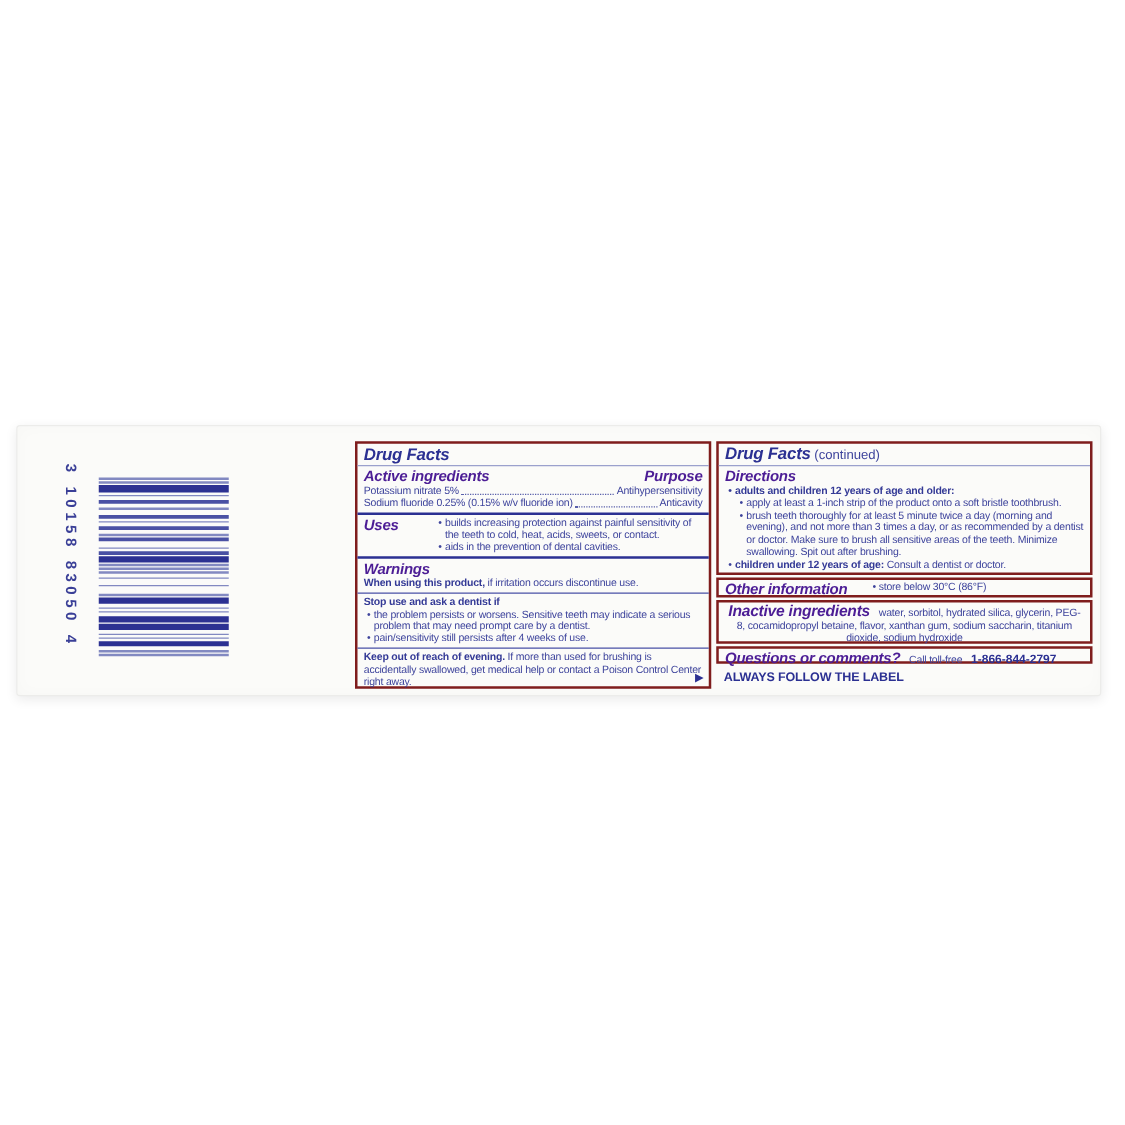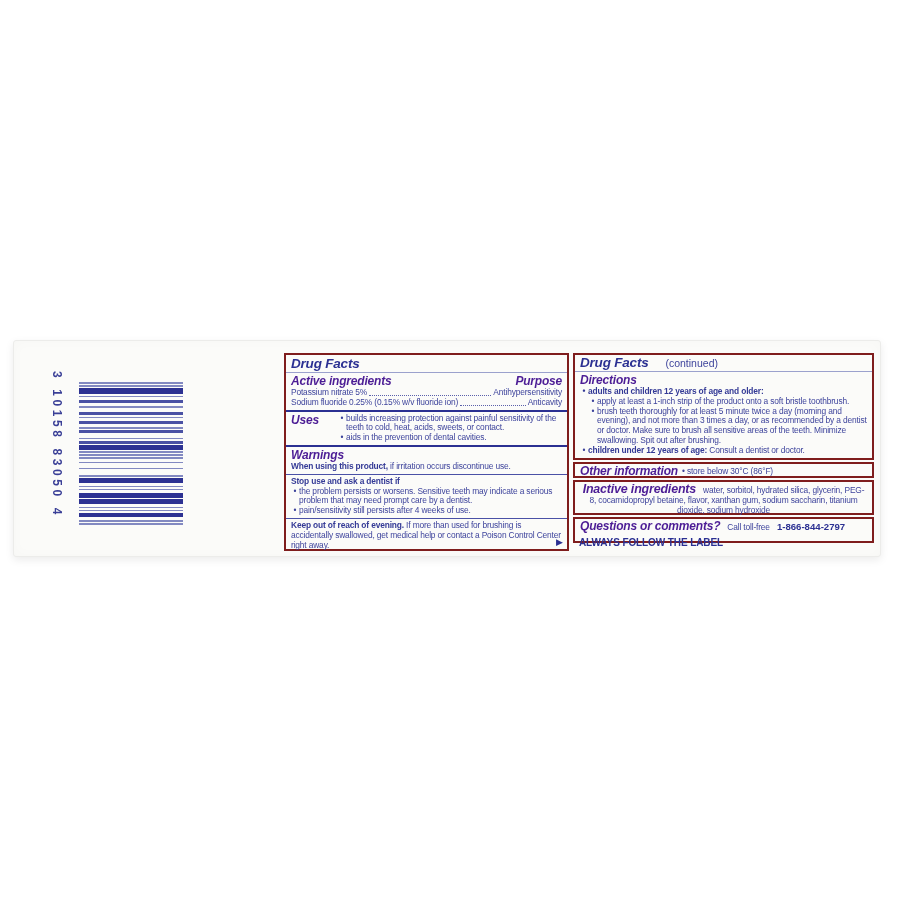--- a/index.html
+++ b/index.html
@@ -20,43 +20,43 @@
   .barcode-bars div{width:100%;}
 
   
   .panel{position:absolute;border:2px solid #7f1d1d;box-sizing:border-box;
     color:#3e449c;background:transparent;}
   .p-left{left:270px;top:12px;width:285px;height:198px;padding:2px 5px;}
   .p-r{left:559px;width:301px;padding:1px 5px;}
   .box1{top:12px;height:107px;}
   .box2{top:121px;height:16px;}
   .box3{top:139px;height:35px;text-align:center;}
-  .box4{top:176px;height:26px;}
+  .box4{top:176px;height:14px;}
 
   .df-title{font-style:italic;font-weight:bold;font-size:13.5px;line-height:14px;color:#2b3092;letter-spacing:-.2px;}
-  .df-title .cont{font-style:normal;font-weight:normal;font-size:10.5px;color:#3e449c;letter-spacing:0;padding-left:14px;}
+  .df-title .cont{font-style:normal;font-weight:normal;font-size:10.5px;color:#3e449c;letter-spacing:0;}
   .h2{font-style:italic;font-weight:bold;font-size:12px;line-height:13px;color:#4c1d95;letter-spacing:-.2px;}
   .body,.bl{font-size:8.4px;line-height:9.8px;letter-spacing:-.15px;}
   .b{font-weight:bold;color:#343a96;}
 
   .rule{height:2px;background:#2b3092;margin:2px -5px;}
   .rule.thin{height:1px;background:#4a51a6;}
   .rule.light{height:1px;background:#9ba1cd;margin:1px -5px 2px;}
 
   .row-between{display:flex;justify-content:space-between;align-items:baseline;}
   .lead-row{display:flex;align-items:flex-end;}
   .lead-row .leader{flex:1;border-bottom:1px dotted #5a60ab;margin:0 2px 2px;}
   .bl{display:flex;}
   .bl .d{flex:none;width:8px;text-align:center;}
   .ind{margin-left:9px;}
-  .uses{display:flex;gap:5px;margin-top:1px;}
+  .uses{display:flex;gap:15px;margin-top:1px;}
   .uses .h2{flex:none;width:42px;}
   .cont-arrow{position:absolute;right:4px;bottom:2px;font-size:9px;color:#2b3092;line-height:9px;}
 
-  .oi-row{display:flex;align-items:center;gap:4px;}
+  .oi-row{display:flex;align-items:flex-start;gap:20px;}
   .inact p{margin:0;font-size:8.4px;line-height:9.8px;letter-spacing:-.15px;}
   .inact .h2{margin-right:7px;font-size:12.5px;}
   .q-row{display:flex;align-items:baseline;gap:7px;}
   .q-row .phone{font-weight:bold;font-size:9.6px;color:#2b3092;}
   .footer-note{position:absolute;left:565px;top:196px;font-weight:bold;font-size:10px;
     color:#2b3092;letter-spacing:-.1px;}
 </style>
 </head>
 <body>
 

